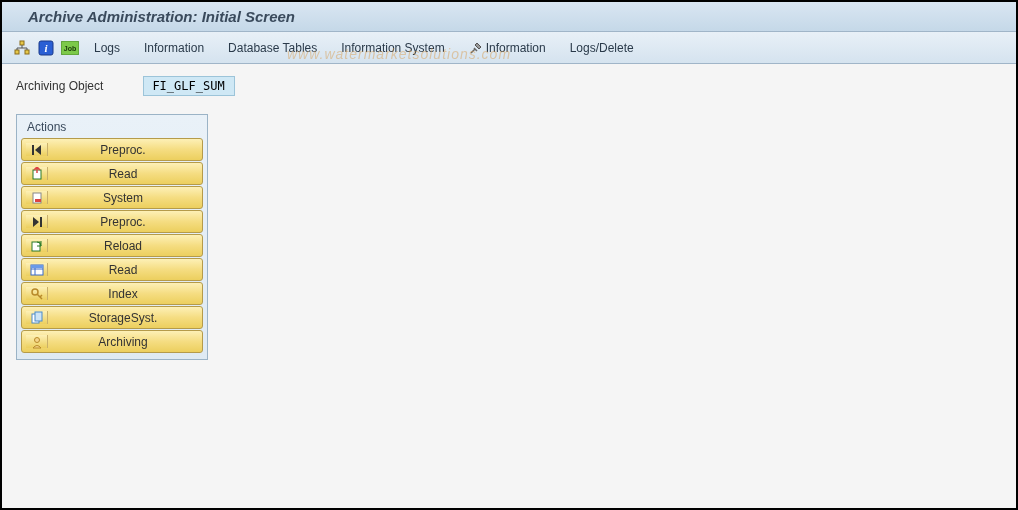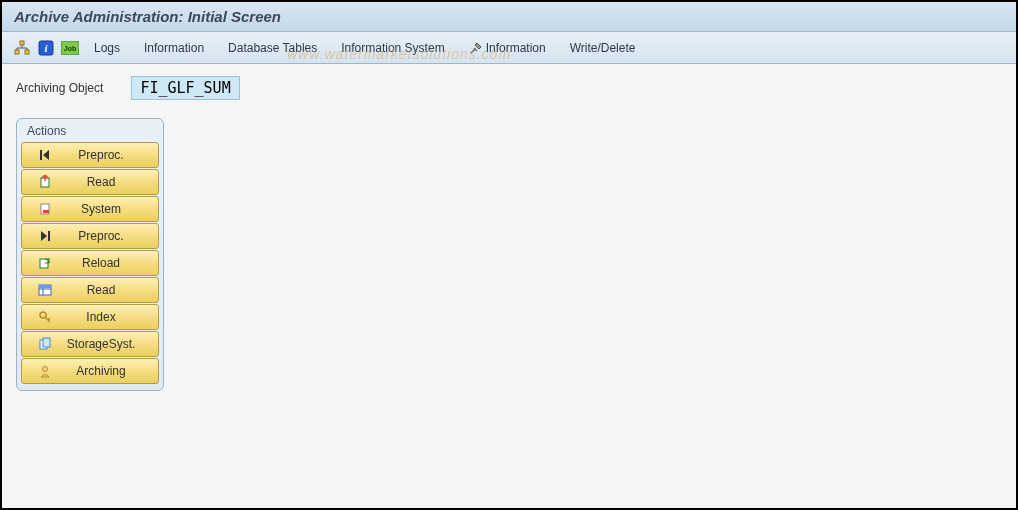--- a/index.html
+++ b/index.html
@@ -8,21 +8,21 @@
       font-size: 12px;
       background: #f2f2f2;
       width: 1018px;
       height: 510px;
       overflow: hidden;
       border: 2px solid #000;
       position: relative;
     }
     .title-bar {
       background: linear-gradient(to bottom, #d9e6f2 0%, #c5d8e8 100%);
-      padding: 6px 12px;
+      padding: 6px 26px;
       border-bottom: 1px solid #a0b5c8;
       height: 30px;
       display: flex;
       align-items: center;
     }
     .title-bar h1 {
       font-size: 15px;
       font-weight: bold;
       font-style: italic;
       color: #3a4a5c;
@@ -68,55 +68,55 @@
       pointer-events: none;
     }
     .content {
       padding: 12px 14px;
       background: #f5f5f5;
       height: calc(100% - 62px);
     }
     .field-row {
       display: flex;
       align-items: center;
+      gap: 40px;
       margin-bottom: 18px;
     }
     .field-label { color: #333; }
     .field-value {
       background: #cfe8f5;
       border: 1px solid #9cc4d9;
       padding: 2px 8px;
       min-width: 92px;
       font-family: monospace;
-      font-size: 15px;
-      margin-left: 28px;
+      font-size: 12px;
     }
     .actions-box {
-      width: 148px;
+      width: 192px;
       border: 1px solid #9bb3c6;
-      border-radius: 6px;
+      border-radius: 0;
       background: linear-gradient(to bottom, #e9f1f8, #dfeaf3);
       padding: 3px 4px 5px 4px;
     }
     .actions-box-title {
       padding: 2px 6px 4px 6px;
       color: #3a4a5c;
       font-size: 12px;
     }
     .action-btn {
       display: flex;
       align-items: center;
       width: 100%;
       height: 23px;
       margin-bottom: 1px;
       background: linear-gradient(to bottom, #fdf0b6 0%, #f5dd82 50%, #eccf5e 100%);
       border: 1px solid #b59b4a;
       border-radius: 3px;
       cursor: pointer;
-      padding: 12px;
+      padding: 4px;
       overflow: hidden;
     }
     .action-btn .btn-icon {
       width: 22px;
       height: 100%;
       display: inline-flex;
       align-items: center;
       justify-content: center;
       border-right: 1px solid #c9b06a;
       background: linear-gradient(to bottom, #fdf0b6, #eccf5e);
@@ -173,21 +173,21 @@
   <span class="tb-link">
     <span>
       <svg width="14" height="14">
           <path d="M2 12 L6 8 M5 7 L8 10" stroke="#666" stroke-width="1.5"></path>
           <path d="M8 2 L12 6 L10 8 L6 4 Z" fill="#999" stroke="#555"></path>
         </svg>
     </span>
     <span>Information</span>
   </span>
   <span class="tb-link">
-    <span>Write/Delete</span>
+    <span>Logs/Delete</span>
   </span>
 
   <span class="watermark">www.watermarketsolutions.com</span>
 </div>
 
 <div class="content">
 
   <div class="field-row">
     <span class="field-label">Archiving Object</span>
     <span class="field-value">FI_GLF_SUM</span>

